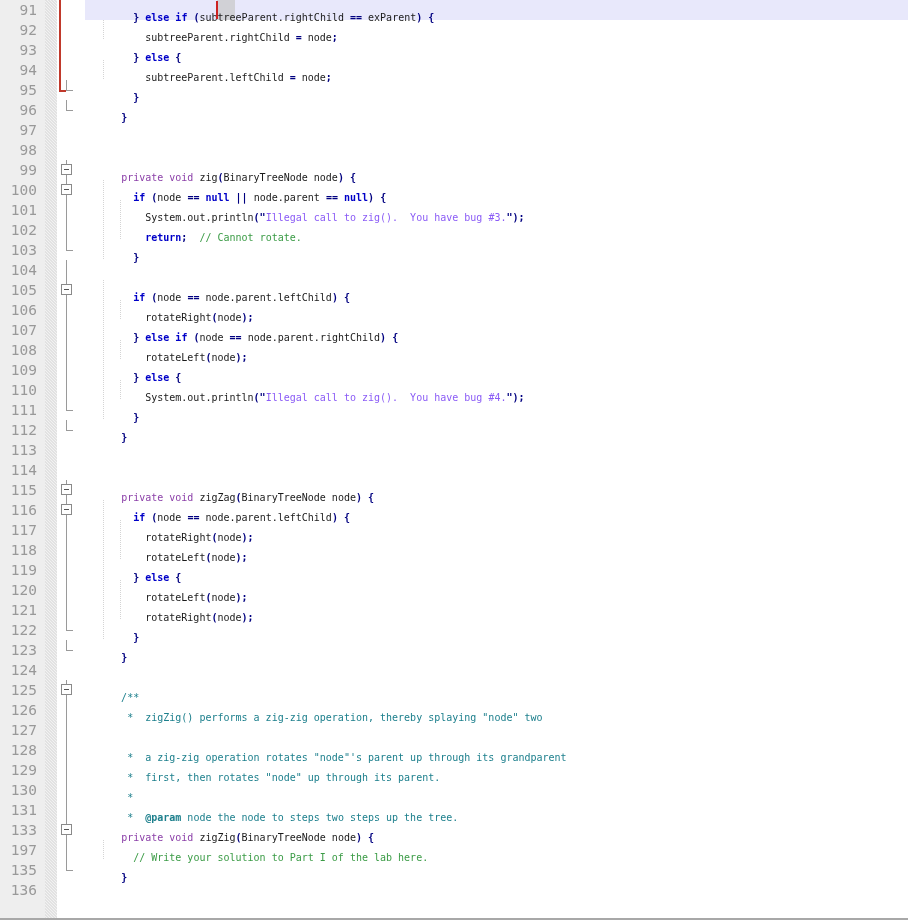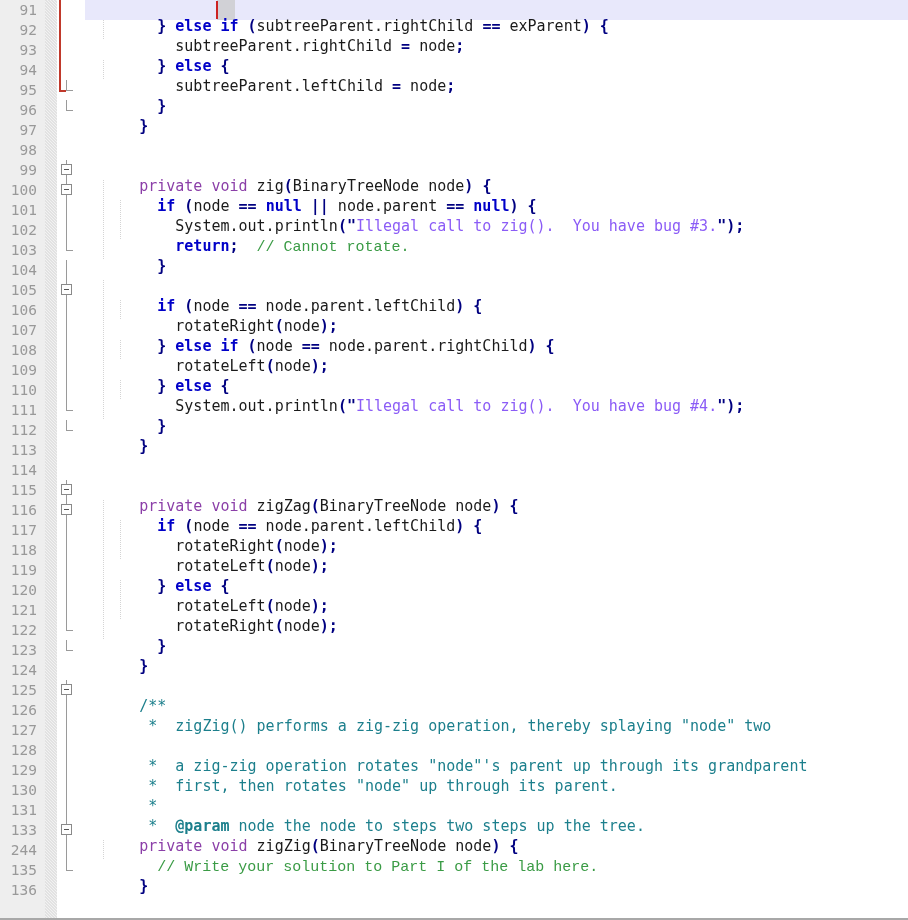--- a/index.html
+++ b/index.html
@@ -40,30 +40,30 @@
   .fl{position:absolute;left:66px;top:0;width:1px;height:20px;background:#9a9a9a;}
   .fbox{position:absolute;left:61px;top:4px;width:11px;height:11px;
         border:1px solid #8a8a8a;background:#ffffff;box-sizing:border-box;}
   .fbox:after{content:"";position:absolute;left:2px;top:4px;width:5px;height:1px;
               background:#555;}
   .fstub{position:absolute;left:66px;top:0;width:1px;height:11px;background:#9a9a9a;}
   .fstub:after{content:"";position:absolute;left:0px;top:10px;width:7px;height:1px;
                background:#9a9a9a;}
 
   
-  .code{position:absolute;left:85px;top:16px;height:20px;
-        white-space:pre;font-size:15px;line-height:20px;
+  .code{position:absolute;left:85px;top:8px;height:20px;
+        white-space:pre;font-size:10px;line-height:20px;
         font-family:"DejaVu Sans Mono","Liberation Mono",monospace;
         color:#222222;letter-spacing:0px;}
 
   .k   {color:#0000c8;font-weight:bold;}          
   .mod {color:#8b3fa8;}                            
   .p   {color:#000080;font-weight:bold;}           
   .str {color:#8b5cf6;}                            
-  .cm  {color:#3a9b45;font-family:Liberation Mono, monospace;}                            
+  .cm  {color:#3a9b45;}                            
   .doc {color:#1c7f8c;}                            
   .doct{color:#1c7f8c;font-weight:bold;}           
   .id  {color:#1a1a1a;}
 
   
   .ig{position:absolute;top:0;width:1px;height:20px;
       background:repeating-linear-gradient(to bottom,#d4d4d4 0 1px,transparent 1px 2px);}
 
   
   .caret{position:absolute;top:1px;width:2px;height:18px;background:#cc2222;}
@@ -315,21 +315,21 @@
         <div class="fl"></div>
         <div class="code"><span class="doc">       *  </span><span class="doct">@param</span><span class="doc"> node the node to steps two steps up the tree.</span></div>
       </div>
       <div class="row">
         <div class="ln">133</div>
         <div class="fl"></div>
         <div class="fbox"></div>
         <div class="code"><span class="id">      </span><span class="mod">private void</span><span class="id"> zigZig</span><span class="p">(</span><span class="id">BinaryTreeNode node</span><span class="p">)</span><span class="id"> </span><span class="p">{</span></div>
       </div>
       <div class="row">
-        <div class="ln">244</div>
+        <div class="ln">197</div>
         <div class="fl"></div>
         <div class="ig" style="left: 102.6px;"></div>
         <div class="code"><span class="id">        </span><span class="cm">// Write your solution to Part I of the lab here.</span></div>
       </div>
       <div class="row">
         <div class="ln">135</div>
         <div class="fstub"></div>
         <div class="code"><span class="id">      </span><span class="p">}</span></div>
       </div>
       <div class="row">

